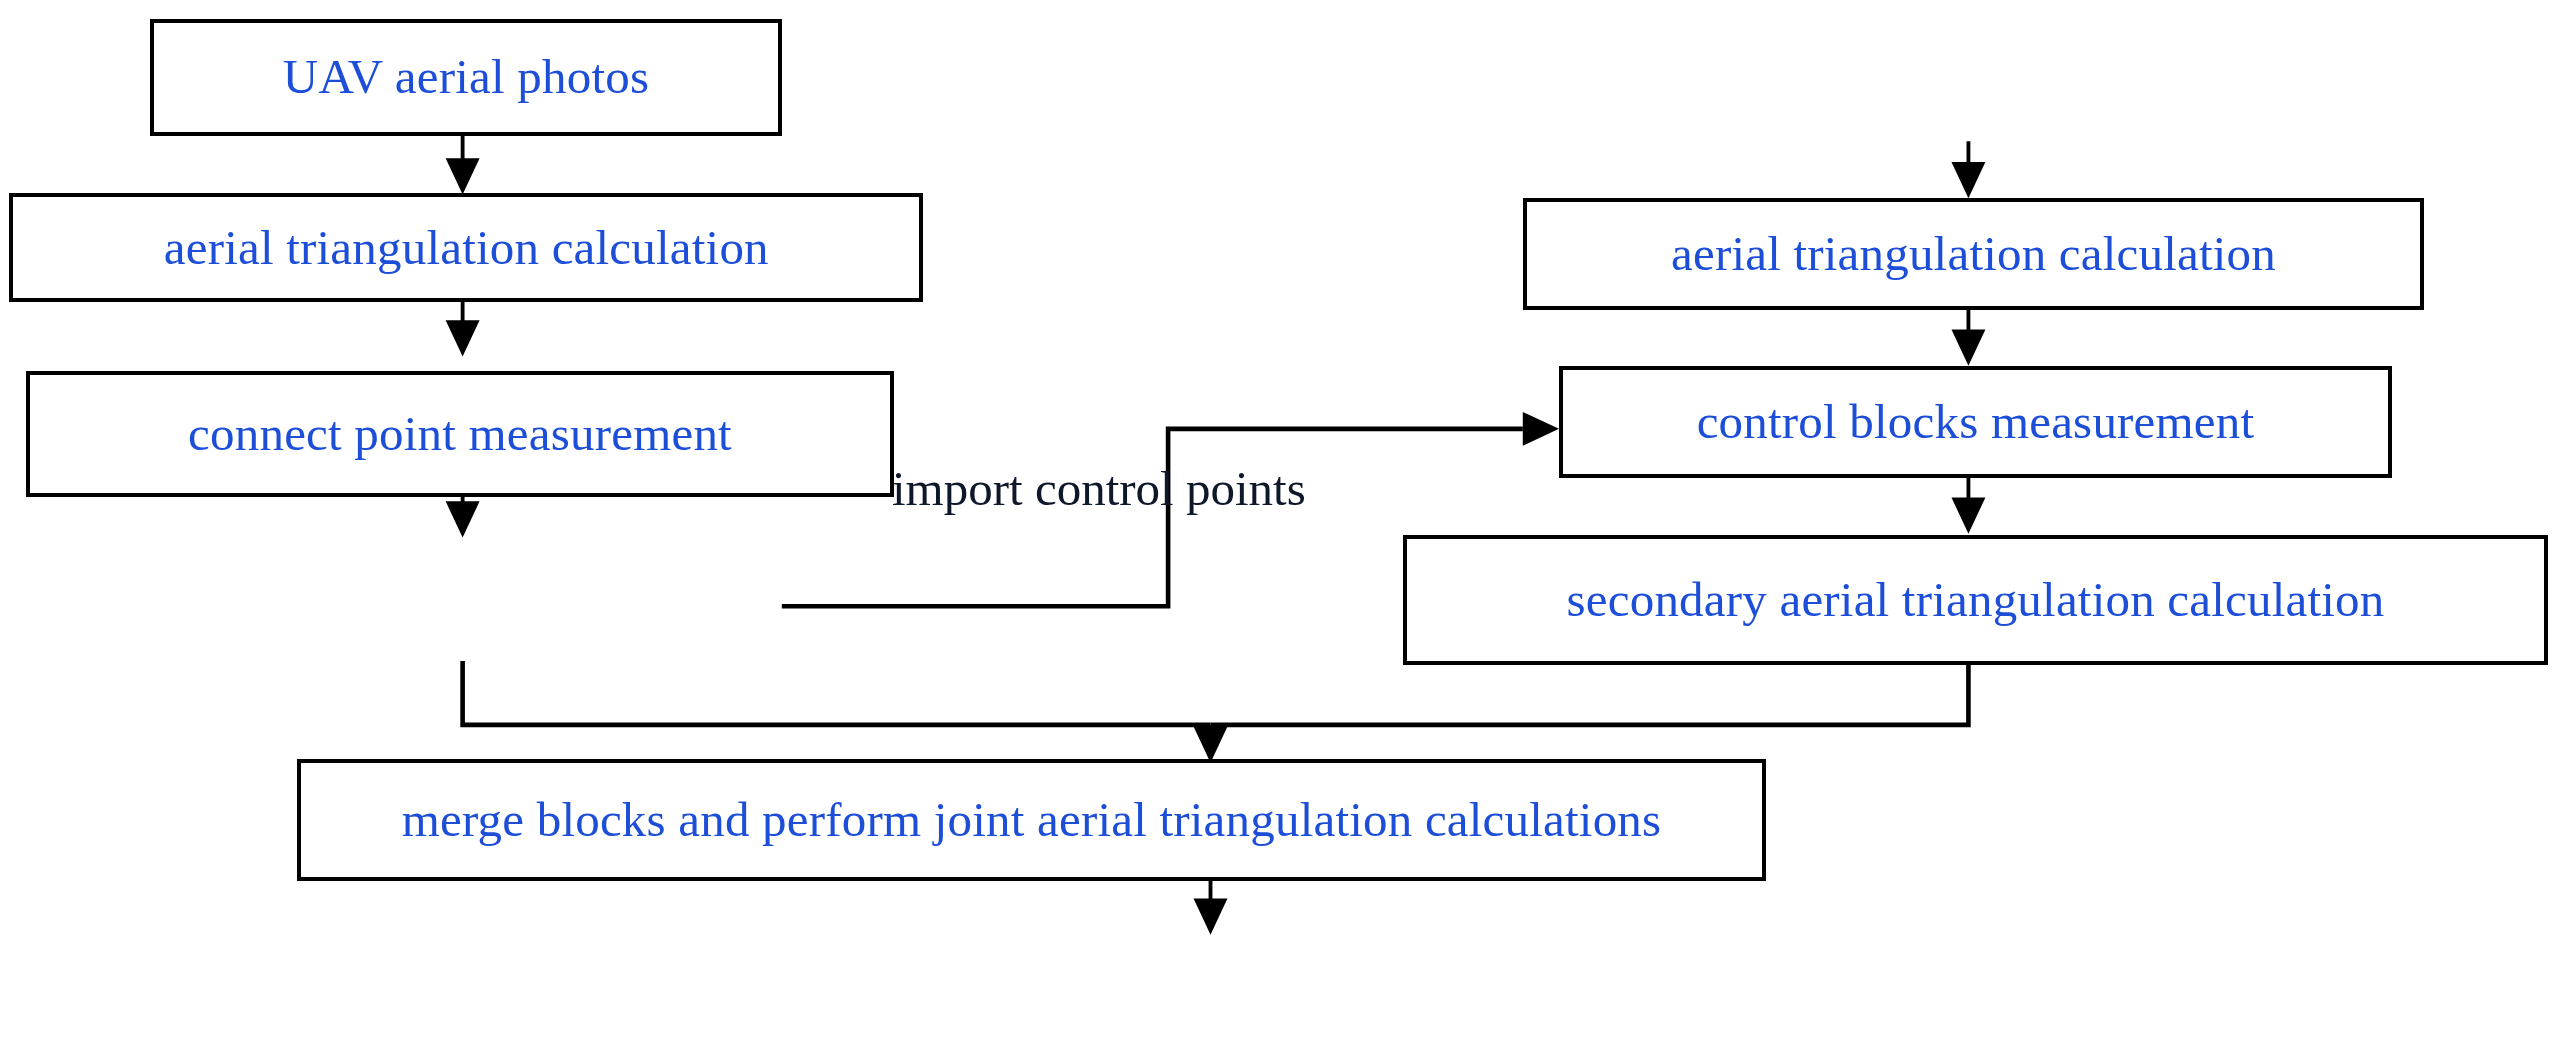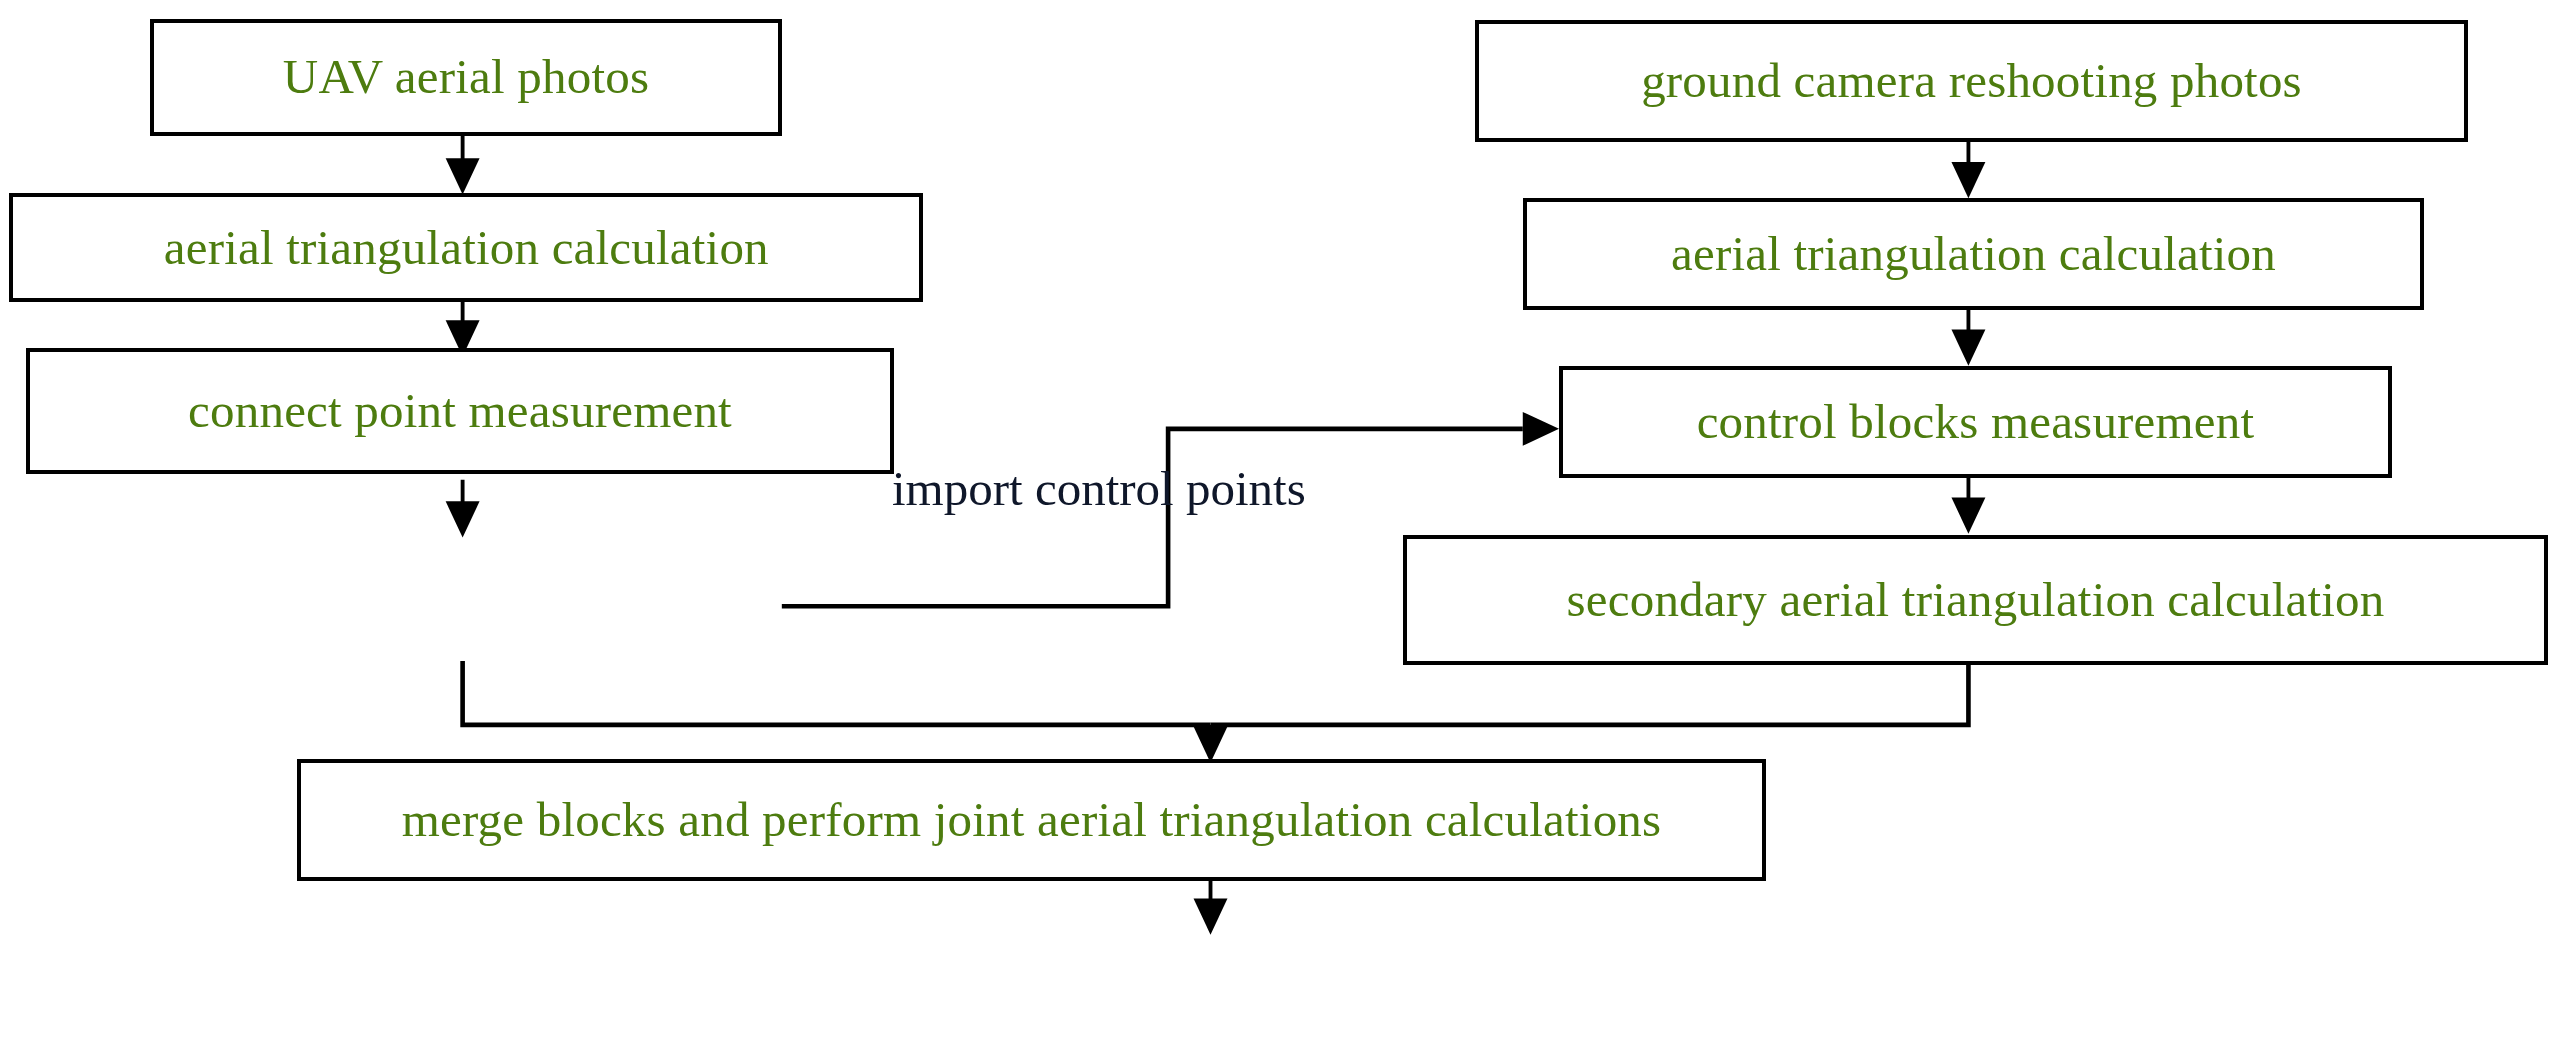--- a/index.html
+++ b/index.html
@@ -25,21 +25,21 @@
   }
   .node {
     position: absolute;
     box-sizing: border-box;
     background: #ffffff;
     border: 4.6px solid #000000;
     display: flex;
     align-items: center;
     justify-content: center;
     text-align: right;
-    color: #4d7c0f;
+    color: #1d4ed8;
     z-index: 3;
   }
   .node .node-label {
     display: block;
     line-height: 1.05;
     white-space: nowrap;
     font-size: 49px;
     letter-spacing: 0.2px;
     padding: 0 10.8px;
   }
@@ -114,28 +114,25 @@
   </svg>
 
   <div class="node" style="left:150px; top:18.5px; width:632px; height:117px;">
     <span class="node-label">UAV aerial photos</span>
   </div>
 
   <div class="node" style="left:9.3px; top:193px; width:914px; height:109px;">
     <span class="node-label">aerial triangulation calculation</span>
   </div>
 
-  <div class="node" style="left:26px; top:348px; width:868px; height:126px;">
+  <div class="node" style="left:26px; top:371px; width:868px; height:126px;">
     <span class="node-label">connect point measurement</span>
   </div>
 
 
-  <div class="node" style="left:1475px; top:20px; width:993px; height:122px;">
-    <span class="node-label">ground camera reshooting photos</span>
-  </div>
 
   <div class="node" style="left:1523px; top:198px; width:901px; height:112px;">
     <span class="node-label">aerial triangulation calculation</span>
   </div>
 
   <div class="node" style="left:1559px; top:366px; width:833px; height:112px;">
     <span class="node-label">control blocks measurement</span>
   </div>
 
   <div class="node" style="left:1380px; top:535px; width:1145px; height:130px;margin-left:23px;">

